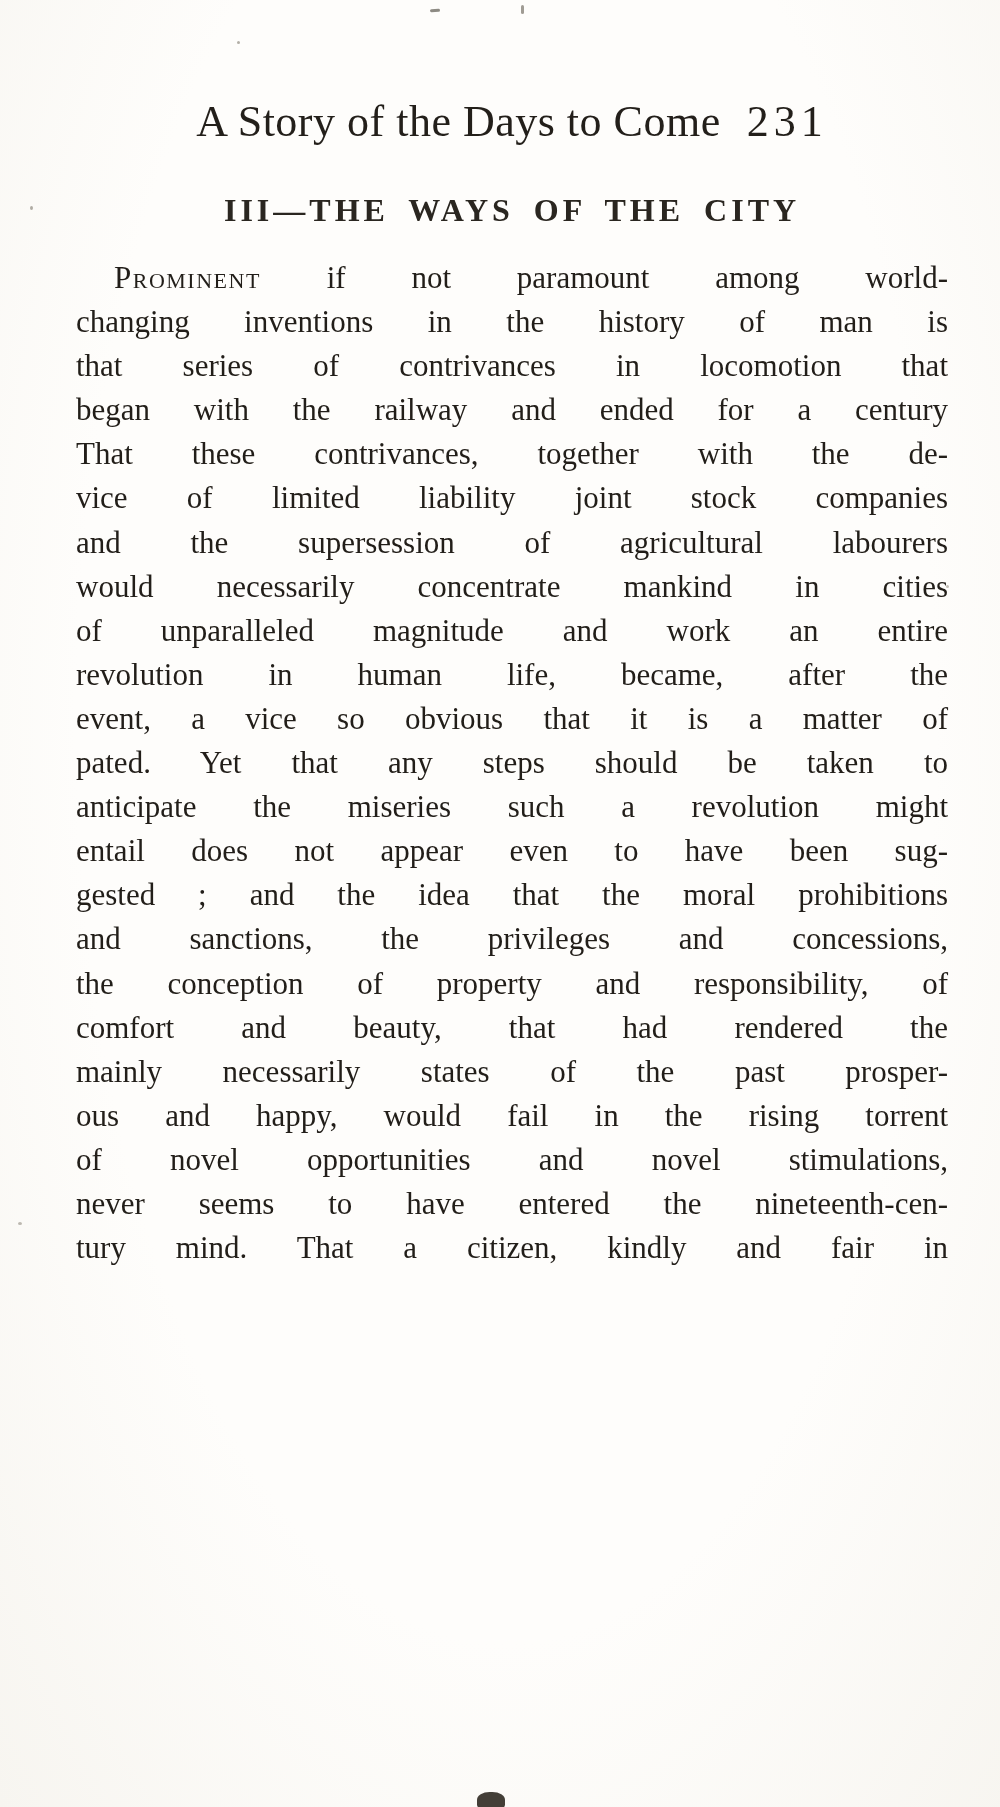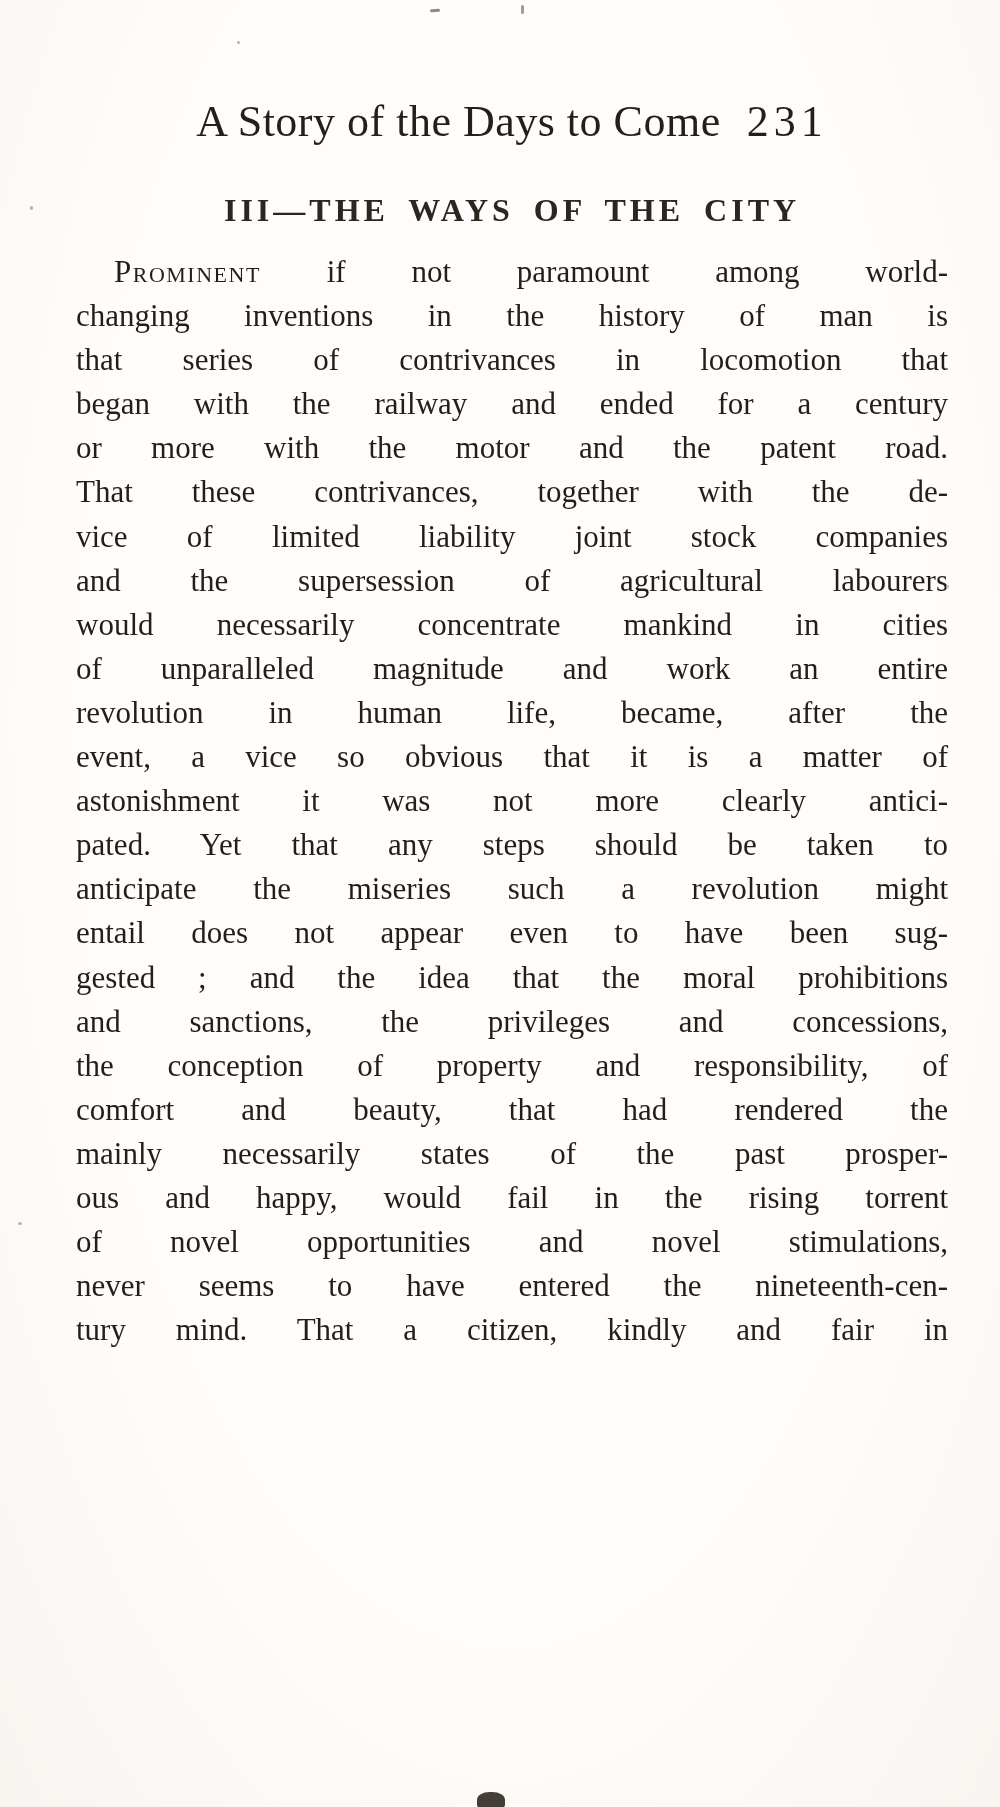--- a/index.html
+++ b/index.html
@@ -36,21 +36,21 @@
     text-align: center;
     font-size: 32px;
     line-height: 1;
     font-weight: 700;
     letter-spacing: 4px;
     word-spacing: 8px;
     color: #2a2620;
   }
   .body-text {
     width: 872px;
-    margin: 24px auto 0 auto;
+    margin: 30px auto 0 auto;
     font-size: 31px;
     line-height: 44.1px;
     color: #221e19;
   }
   .line {
     text-align: justify;
     text-align-last: justify;
     white-space: normal;
   }
   .first-line {
@@ -100,29 +100,27 @@
   <div class="section-heading">III—THE WAYS OF THE CITY</div>
 
   <div class="body-text">
     <div class="line first-line">
       <span class="smallcaps">Prominent</span>
       <span>if not paramount among world-</span>
     </div>
     <div class="line">changing inventions in the history of man is</div>
     <div class="line">that series of contrivances in locomotion that</div>
     <div class="line">began with the railway and ended for a century</div>
-    <div class="line">or more with the motor and the patent road.</div>
     <div class="line">That these contrivances, together with the de-</div>
     <div class="line">vice of limited liability joint stock companies</div>
     <div class="line">and the supersession of agricultural labourers</div>
     <div class="line">would necessarily concentrate mankind in cities</div>
     <div class="line">of unparalleled magnitude and work an entire</div>
     <div class="line">revolution in human life, became, after the</div>
     <div class="line">event, a vice so obvious that it is a matter of</div>
-    <div class="line">astonishment it was not more clearly antici-</div>
     <div class="line">pated. Yet that any steps should be taken to</div>
     <div class="line">anticipate the miseries such a revolution might</div>
     <div class="line">entail does not appear even to have been sug-</div>
     <div class="line">gested ; and the idea that the moral prohibitions</div>
     <div class="line">and sanctions, the privileges and concessions,</div>
     <div class="line">the conception of property and responsibility, of</div>
     <div class="line">comfort and beauty, that had rendered the</div>
     <div class="line">mainly necessarily states of the past prosper-</div>
     <div class="line">ous and happy, would fail in the rising torrent</div>
     <div class="line">of novel opportunities and novel stimulations,</div>

